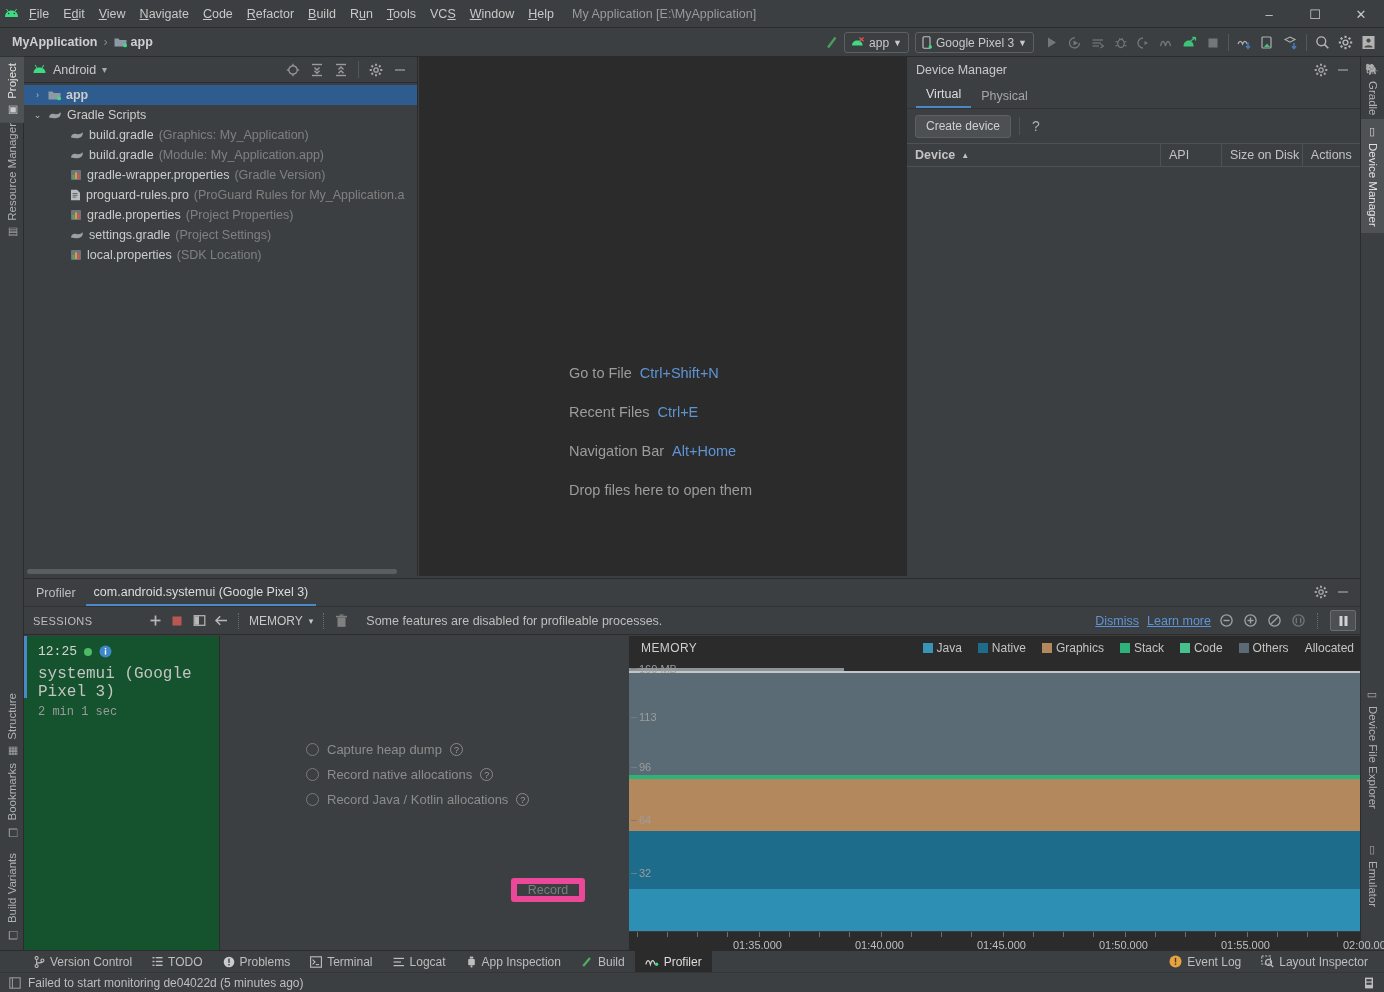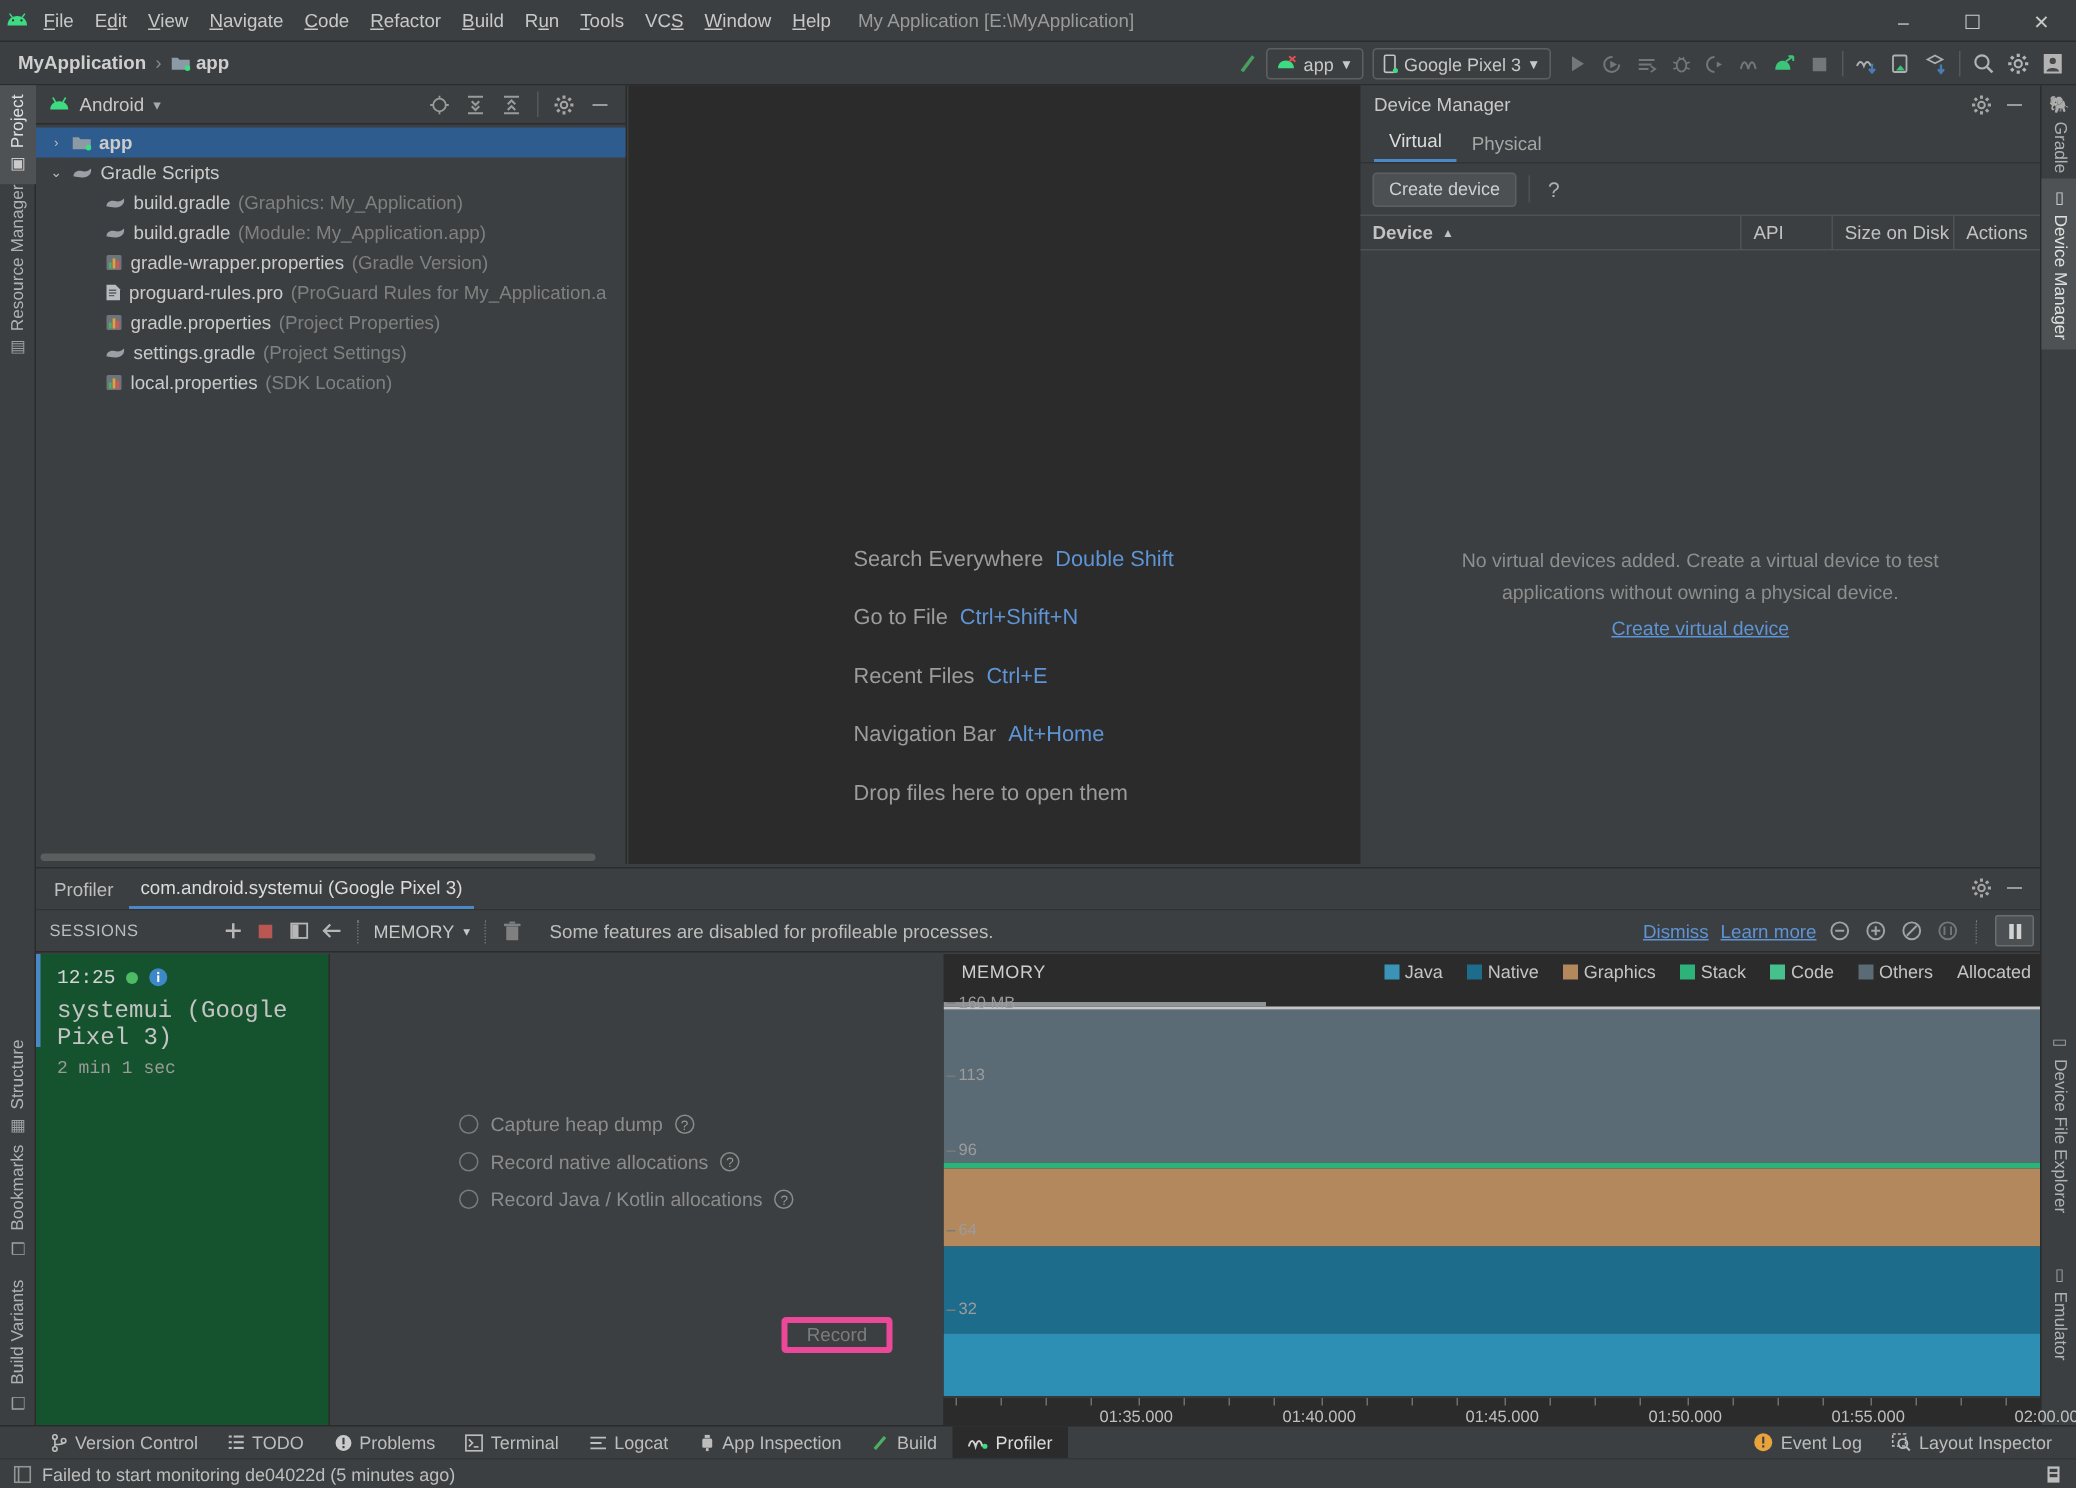--- a/index.html
+++ b/index.html
@@ -155,21 +155,21 @@
   .sess-time { font-size: 13px; color: #D4D4D4; display:flex; align-items:center; gap:7px; }
   .sess-dot { width: 8px; height: 8px; border-radius: 50%; background: #4CBB63; display:inline-block; }
   .sess-name { font-size: 16px; color: #C4C4C4; margin-top: 6px; }
   .sess-dur { font-size: 12px; color: #9A9A9A; margin-top: 4px; }
 
   .capture-pane { position: absolute; left: 197px; top: 57px; width: 408px; height: 323px; background: #3C3F41; }
   .cap-opts { position: absolute; left: 85px; top: 103px; }
   .cap-row { height: 21px; display:flex; align-items:center; gap: 8px; font-size: 13px; color: #8C8C8C; margin-bottom: 4px; }
   .radio { width: 13px; height: 13px; border-radius: 50%; border: 1px solid #7A7A7A; display:inline-block; }
   .help-c { width: 13px; height: 13px; border-radius:50%; border:1px solid #8A8A8A; font-size: 9px; display:flex; align-items:center; justify-content:center; color:#9A9A9A; }
-  .rec-btn { position:absolute; left: 300px; top: 242px; width: 74px; height: 24px; border: 4px solid #ec4899; border-radius: 3px; color: #7D7D7D; font-size: 12.5px; display:flex; align-items:center; justify-content:center; }
+  .rec-btn { position:absolute; left: 290px; top: 242px; width: 74px; height: 24px; border: 6px solid #ec4899; border-radius: 3px; color: #7D7D7D; font-size: 12.5px; display:flex; align-items:center; justify-content:center; }
 
   
   .chart-wrap { position: absolute; left: 605px; top: 57px; width: 731px; height: 323px; background: #2B2B2B; }
   .chart-head { height: 28px; position: relative; }
   .chart-title { position:absolute; left: 12px; top: 5px; font-size: 12px; color: #CFCFCF; letter-spacing: .4px; }
   .legend { position: absolute; right: 6px; top: 5px; display:flex; align-items:center; gap: 16px; font-size: 12px; color: #C4C4C4; }
   .legend .li { display:flex; align-items:center; gap: 4px; }
   .sw { width: 10px; height: 10px; display:inline-block; }
   .plot { position: absolute; left: 0; top: 28px; width: 731px; height: 267px; overflow: hidden; }
   .ylabel { position: absolute; left: 10px; font-size: 11px; color: #9C9C9C; }
@@ -579,24 +579,20 @@
         <span class="sub">(SDK Location)</span>
       </div>
     </div>
   </div>
   <div class="hscroll">
     <div class="thumb"></div>
   </div>
 
   <div class="editor">
     <div class="welcome">
-      <div class="wrow">
-        <span>Search Everywhere</span>
-        <span class="key">Double Shift</span>
-      </div>
       <div class="wrow">
         <span>Go to File</span>
         <span class="key">Ctrl+Shift+N</span>
       </div>
       <div class="wrow">
         <span>Recent Files</span>
         <span class="key">Ctrl+E</span>
       </div>
       <div class="wrow">
         <span>Navigation Bar</span>
@@ -644,25 +640,20 @@
       <div class="qmark">?</div>
     </div>
     <div class="dm-table-head">
       <div class="dm-th" style="width:278px;font-weight:bold;">
         <span>Device</span>
         <span style="margin-left:6px;font-size:8px;color:#C2C2C2;">▲</span>
       </div>
       <div class="dm-th" style="width:66px;">API</div>
       <div class="dm-th" style="width:88px;">Size on Disk</div>
       <div class="dm-th" style="width:62px;border-right:none;">Actions</div>
-    </div>
-    <div class="dm-empty">
-      <div>No virtual devices added. Create a virtual device to test</div>
-      <div>applications without owning a physical device.</div>
-      <a class="link" href="#">Create virtual device</a>
     </div>
   </div>
 
   <div class="profiler">
     <div class="pf-head">
       <span class="lbl">Profiler</span>
       <span class="sess-tab">com.android.systemui (Google Pixel 3)</span>
       <div class="actions">
         <div class="pi">
           <svg width="14" height="14" viewBox="0 0 14 14">

